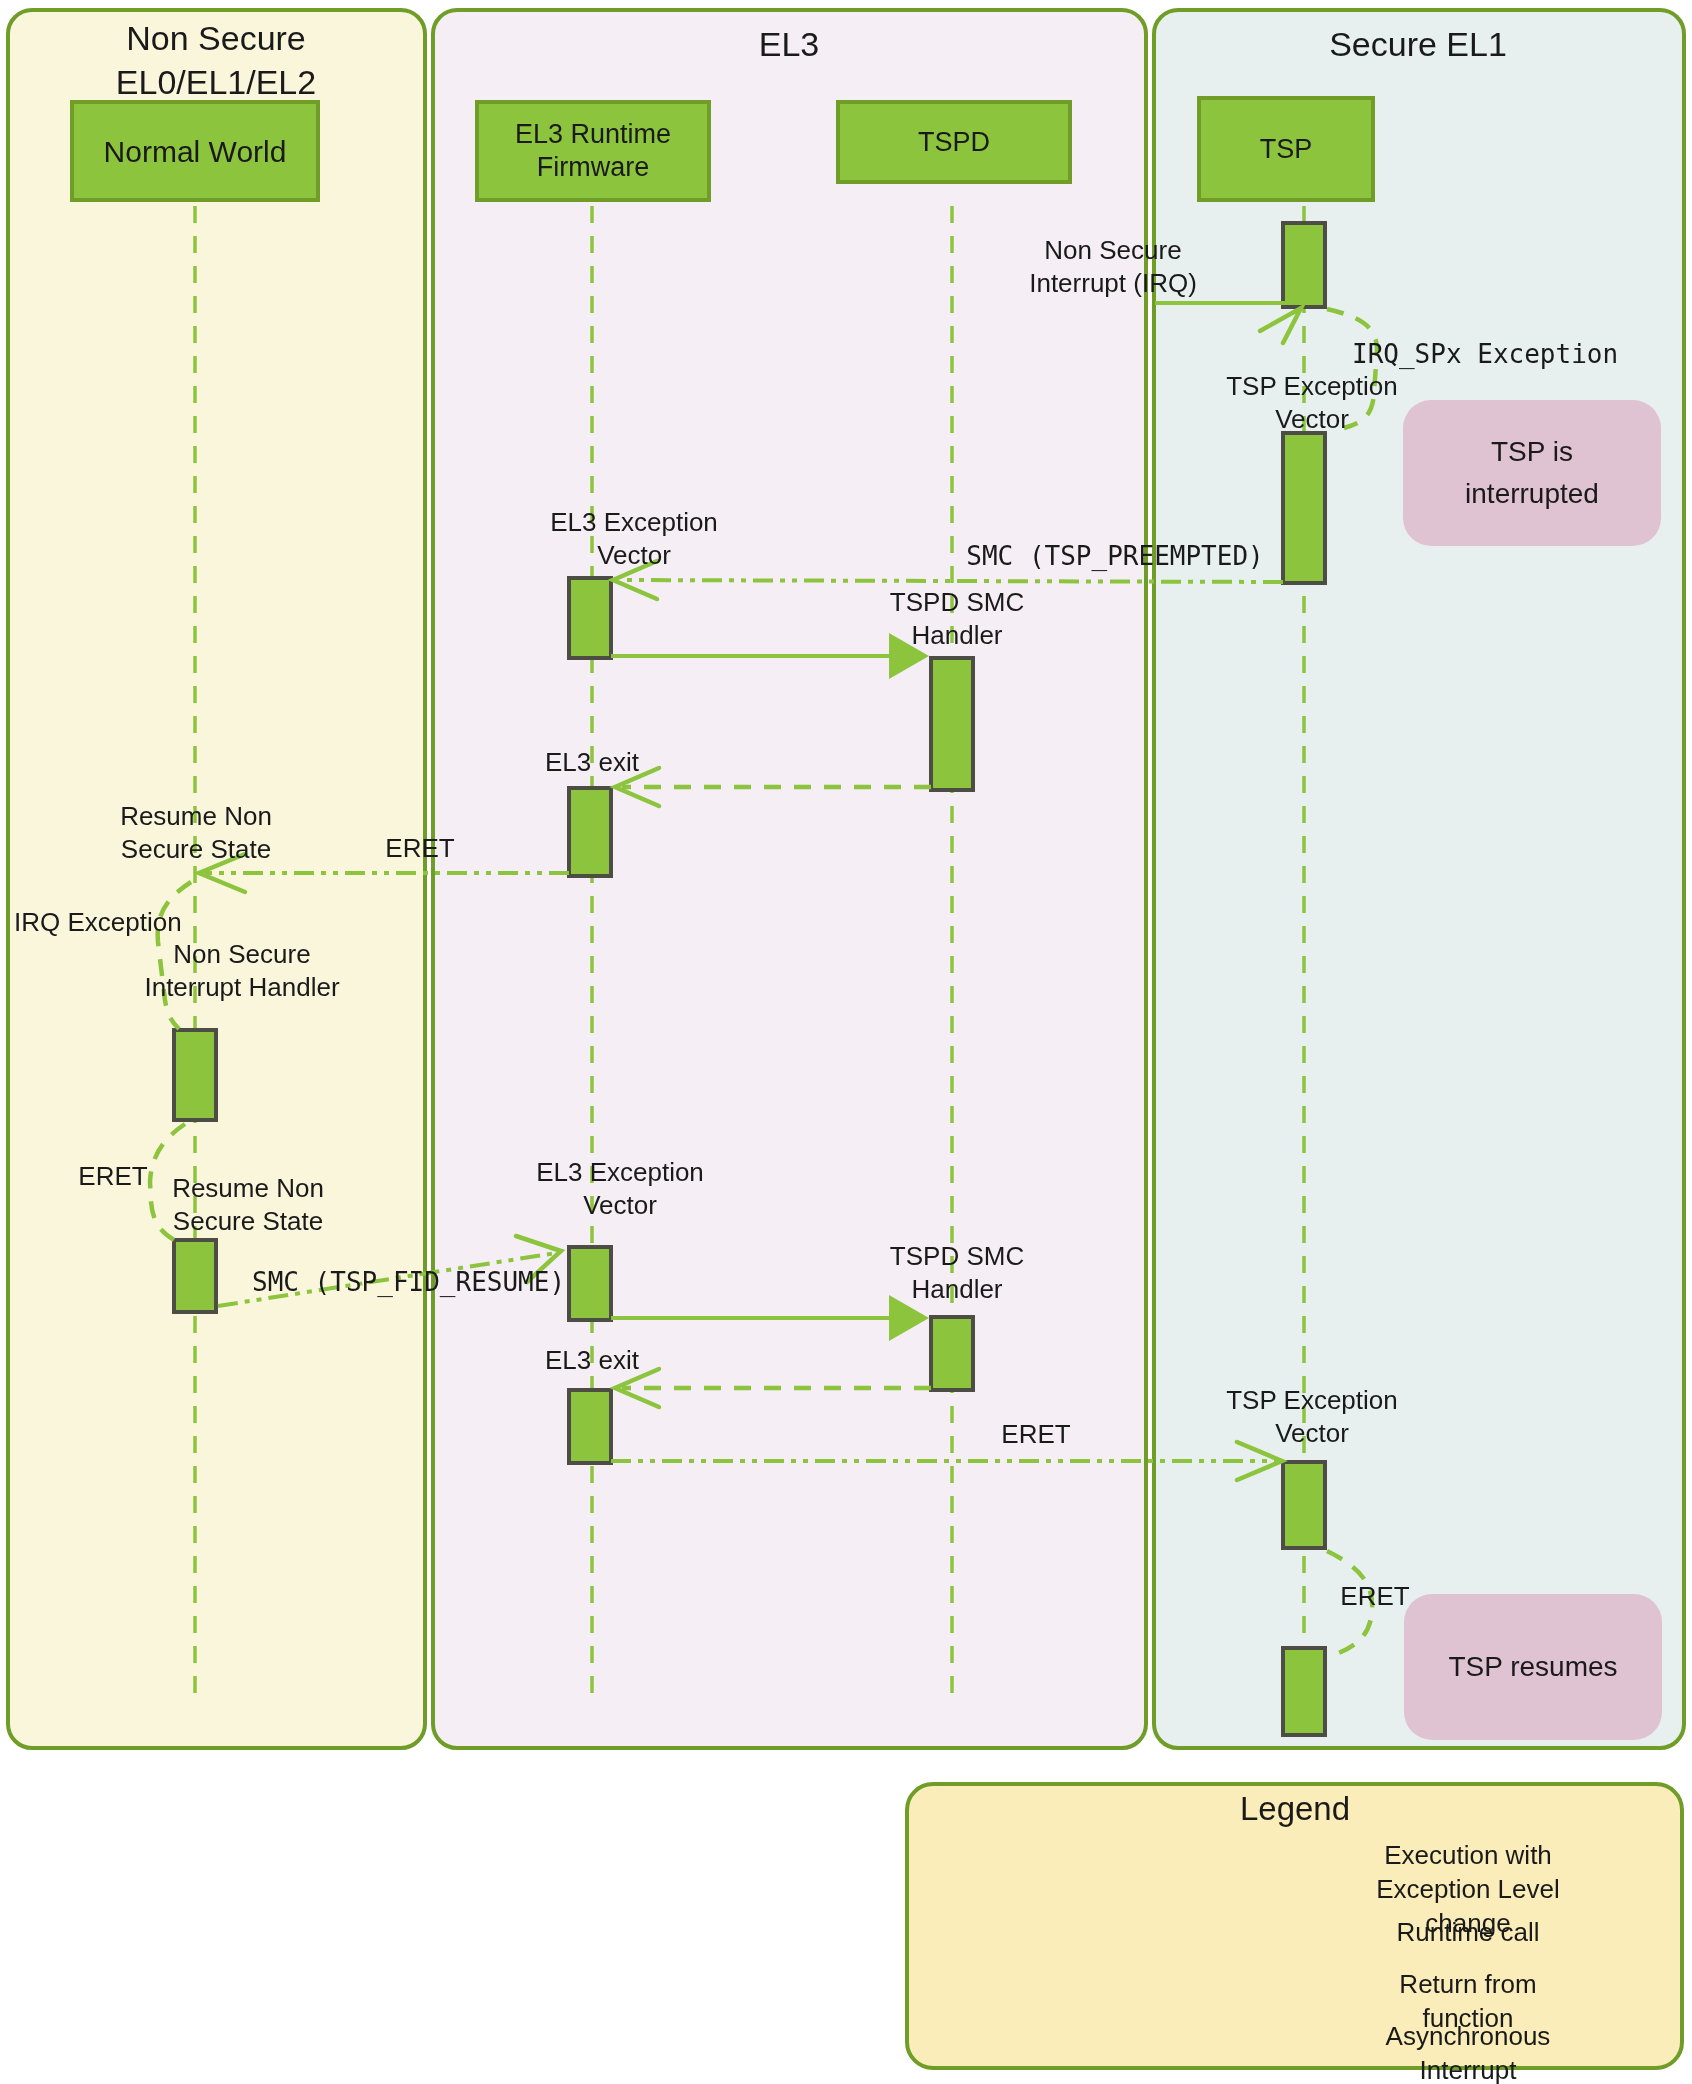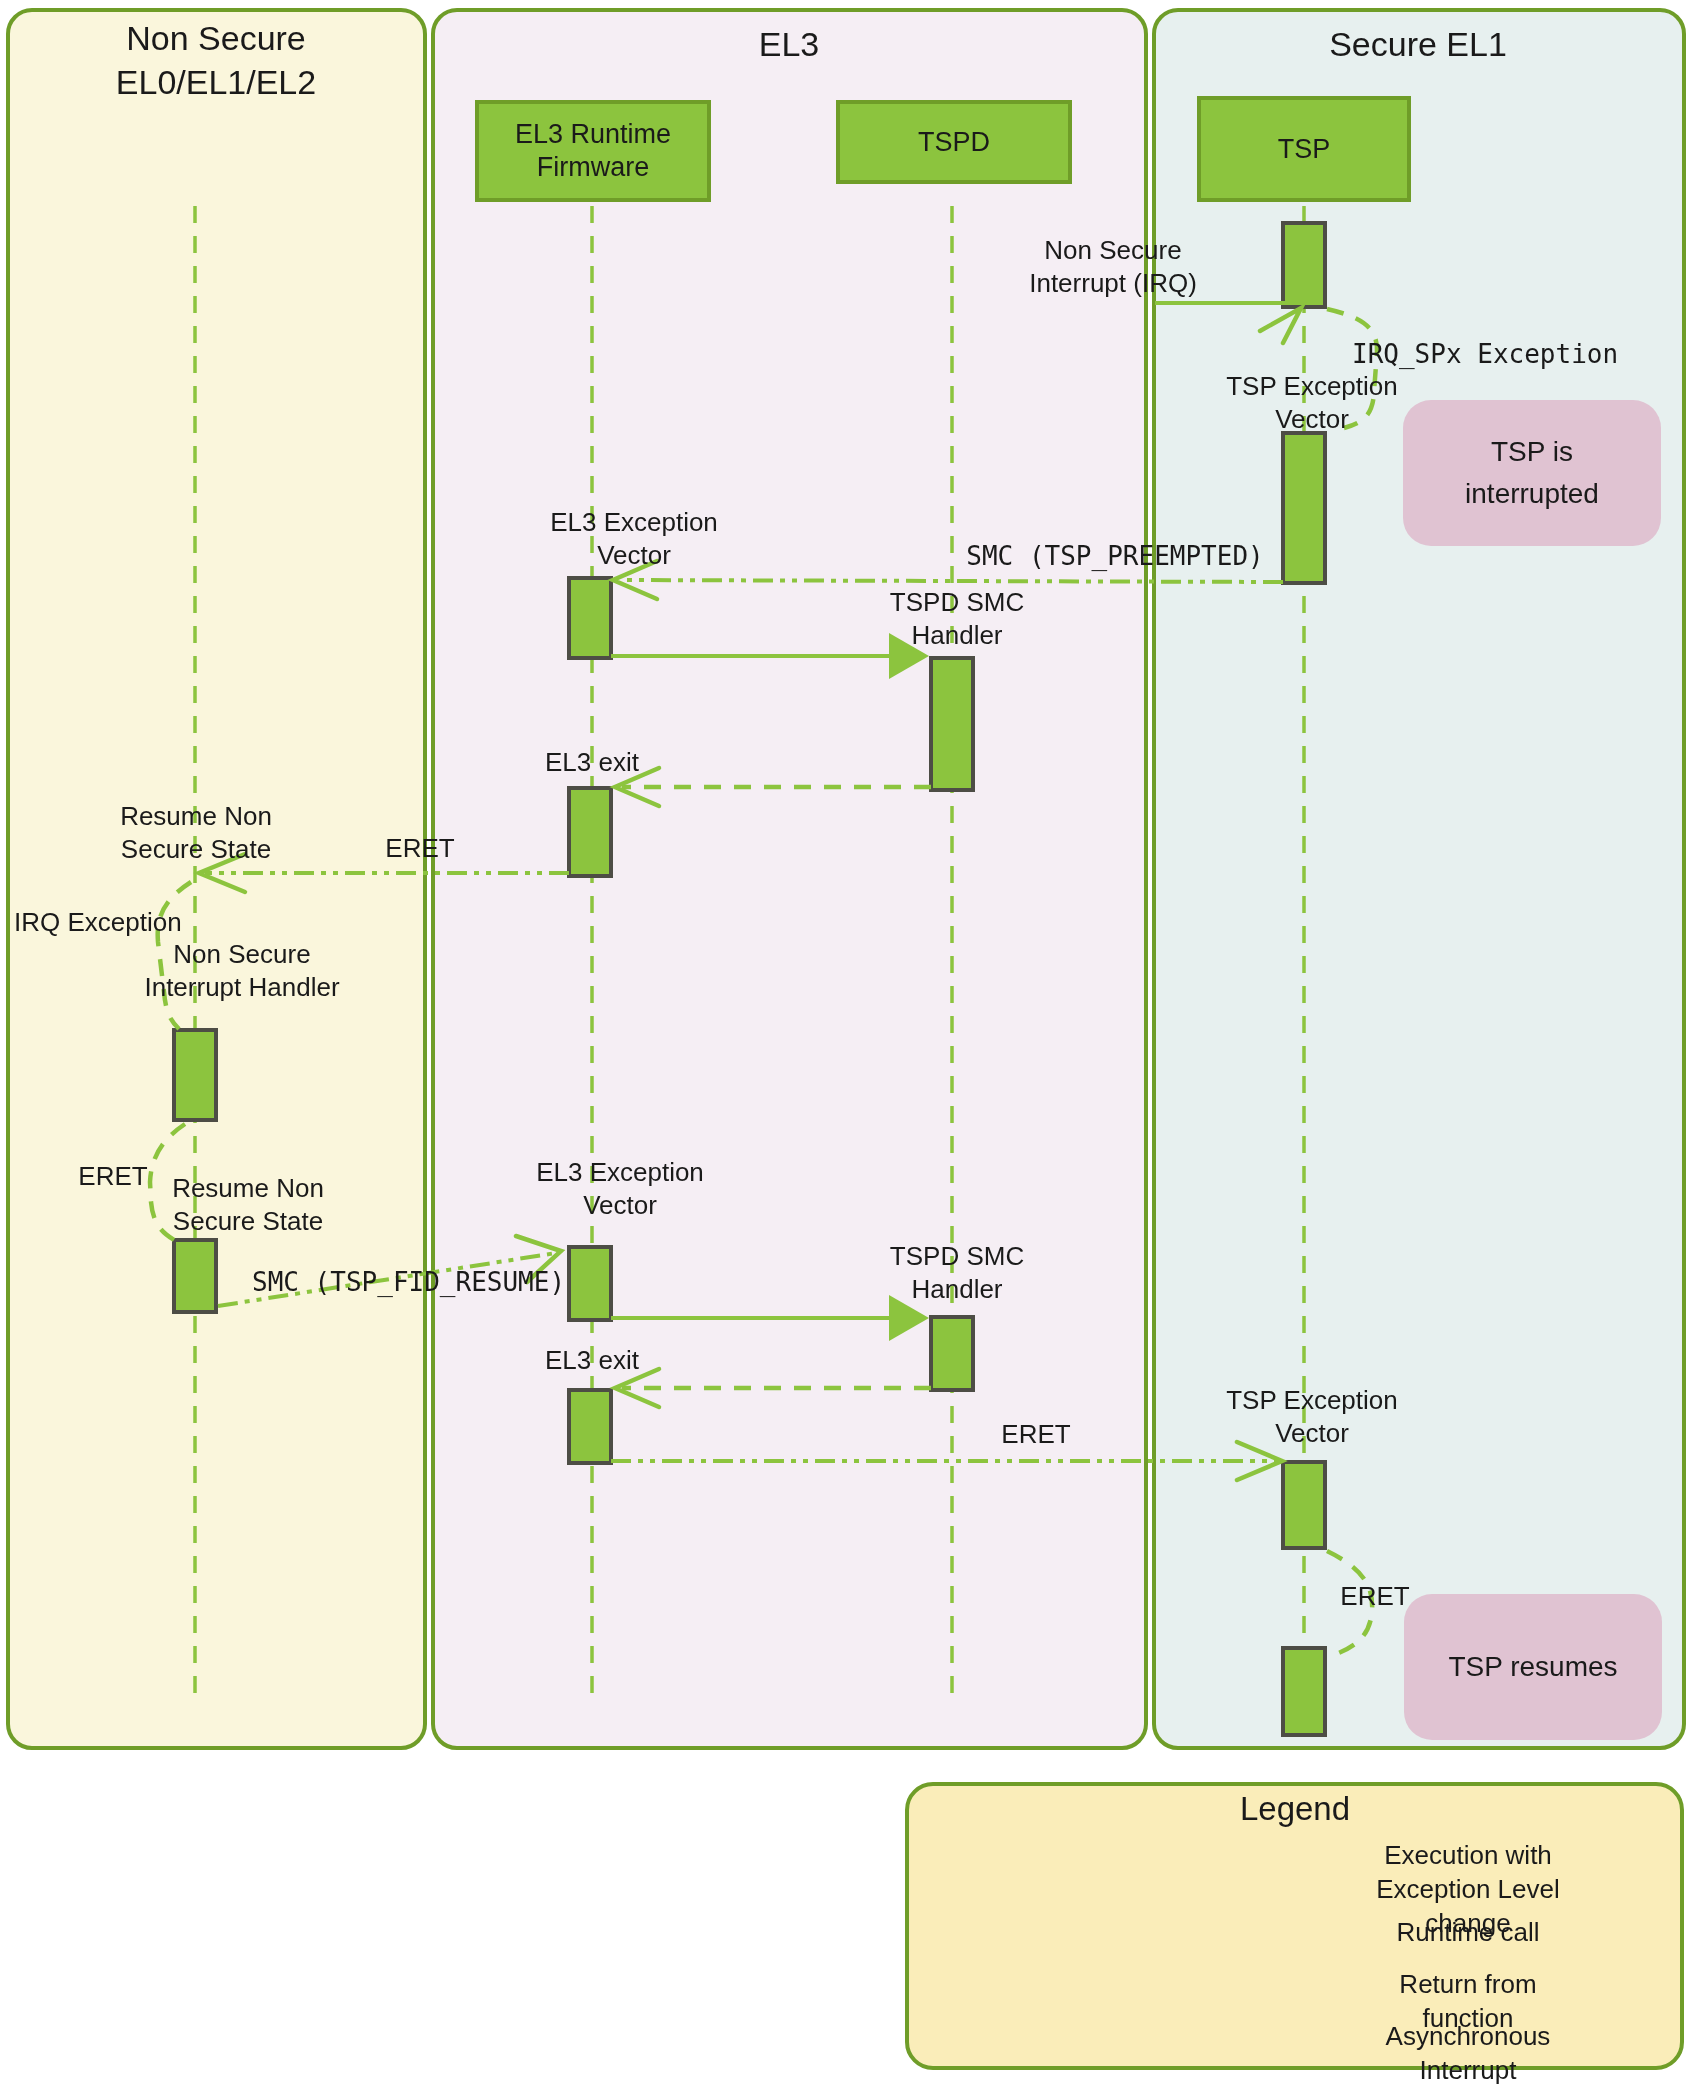--- a/index.html
+++ b/index.html
@@ -37,24 +37,25 @@
 
   <div class="panel" style="left:6px;width:421px;background:#FAF6DC;"></div>
   <div class="panel" style="left:431px;width:717px;background:#F5EEF4;"></div>
   <div class="panel" style="left:1152px;width:534px;background:#E7F0EF;"></div>
 
   <div class="panel-header" style="left:216px;top:16px;">Non Secure
 EL0/EL1/EL2</div>
   <div class="panel-header" style="left:789px;top:22px;">EL3</div>
   <div class="panel-header" style="left:1418px;top:22px;">Secure EL1</div>
 
+  <div class="actor" style="left:70px;top:100px;width:250px;height:102px;font-size:30px;">Normal World</div>
   <div class="actor" style="left:475px;top:100px;width:236px;height:102px;">EL3 Runtime
 Firmware</div>
   <div class="actor" style="left:836px;top:100px;width:236px;height:84px;">TSPD</div>
-  <div class="actor" style="left:1197px;top:96px;width:214px;height:106px;">TSP</div>
+  <div class="actor" style="left:1197px;top:96px;width:178px;height:106px;">TSP</div>
 
   <svg class="layer" width="1692" height="2084" viewBox="0 0 1692 2084">
 
     <g>
       <line class="lifeline" x1="195" y1="206" x2="195" y2="1700"></line>
       <line class="lifeline" x1="592" y1="206" x2="592" y2="1700"></line>
       <line class="lifeline" x1="952" y1="206" x2="952" y2="1700"></line>
       <line class="lifeline" x1="1304" y1="206" x2="1304" y2="1700"></line>
     </g>
 

